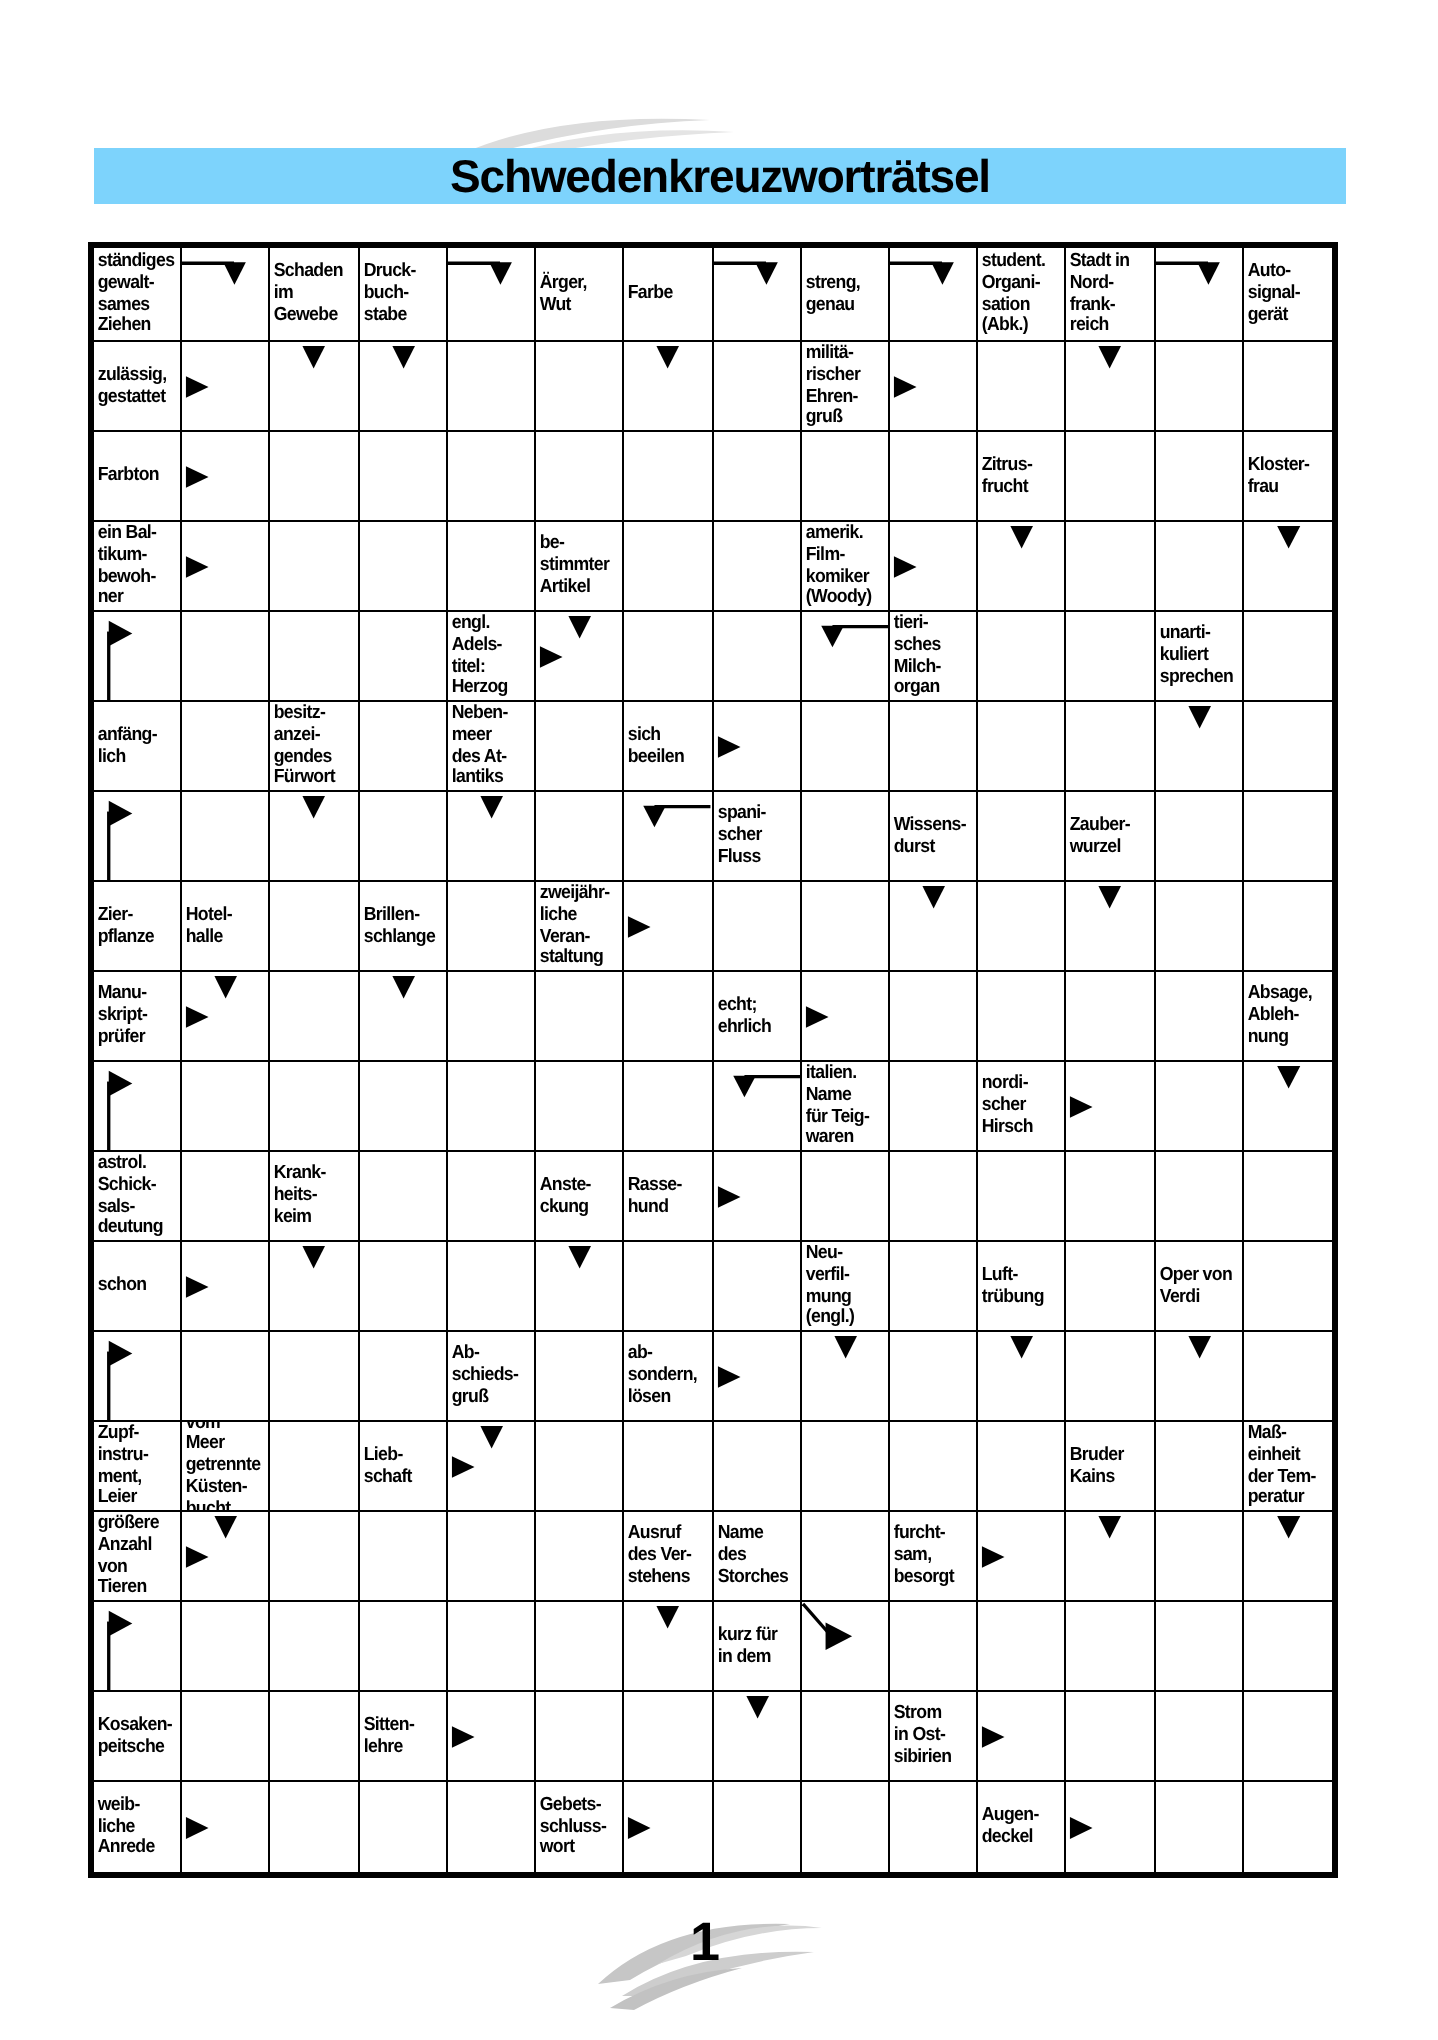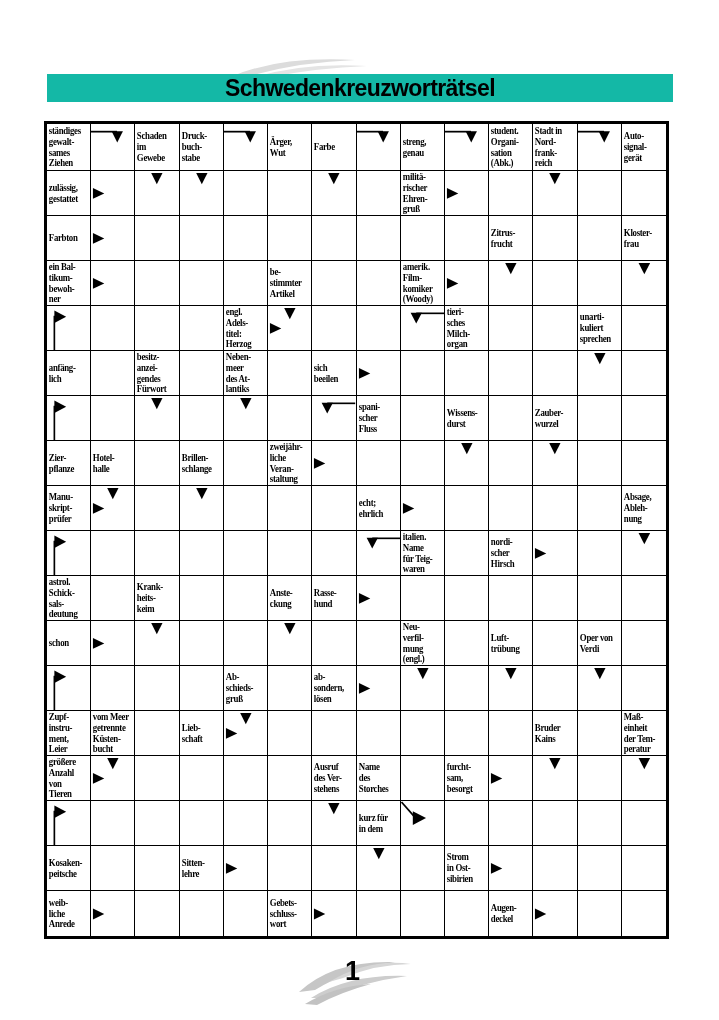--- a/index.html
+++ b/index.html
@@ -1,26 +1,26 @@
 <!DOCTYPE html>
 <html><head>
 <meta charset="utf-8">
 <style>
   html,body{margin:0;padding:0;background:#ffffff;}
   body{width:719px;height:1020px;position:relative;font-family:"Liberation Sans",sans-serif;overflow:hidden;}
 
   
-  .banner{position:absolute;left:47px;top:74px;width:626px;height:28px;background:#14b8a6;}
+  .banner{position:absolute;left:47px;top:74px;width:626px;height:28px;background:#7dd3fc;}
   .banner .title{position:absolute;left:0;top:0;width:100%;height:100%;display:flex;align-items:center;justify-content:center;
     font-weight:bold;font-size:23px;letter-spacing:-0.6px;color:#000;}
   .title-swoosh{position:absolute;left:225px;top:54px;pointer-events:none;}
 
   
   .grid{position:absolute;left:44px;top:121px;width:619px;border:3.5px solid #000;background:#3b82f6;
-    display:grid;grid-template-columns:repeat(14,1fr);grid-template-rows:47px repeat(17,45px);font-family:Liberation Serif, serif;}
+    display:grid;grid-template-columns:repeat(14,1fr);grid-template-rows:47px repeat(17,45px);}
   .cell{position:relative;border-right:1.5px solid #000;border-bottom:1.5px solid #000;background:#fff;overflow:hidden;}
   .cell.lastc{border-right:none;}
   .cell.lastr{border-bottom:none;}
   .cell.clue{display:flex;align-items:center;}
   .ct{display:block;font-weight:bold;font-size:9.5px;line-height:10.8px;letter-spacing:-0.35px;color:#000;
     white-space:pre-line;padding:1px 0 0 2px;transform:scaleX(0.93);transform-origin:left center;width:107%;}
   .arr{position:absolute;left:0;top:0;width:100%;height:100%;}
   .arr path{stroke:#000;stroke-width:1.7;fill:none;}
   .arr polygon{fill:#000;stroke:none;}
 

